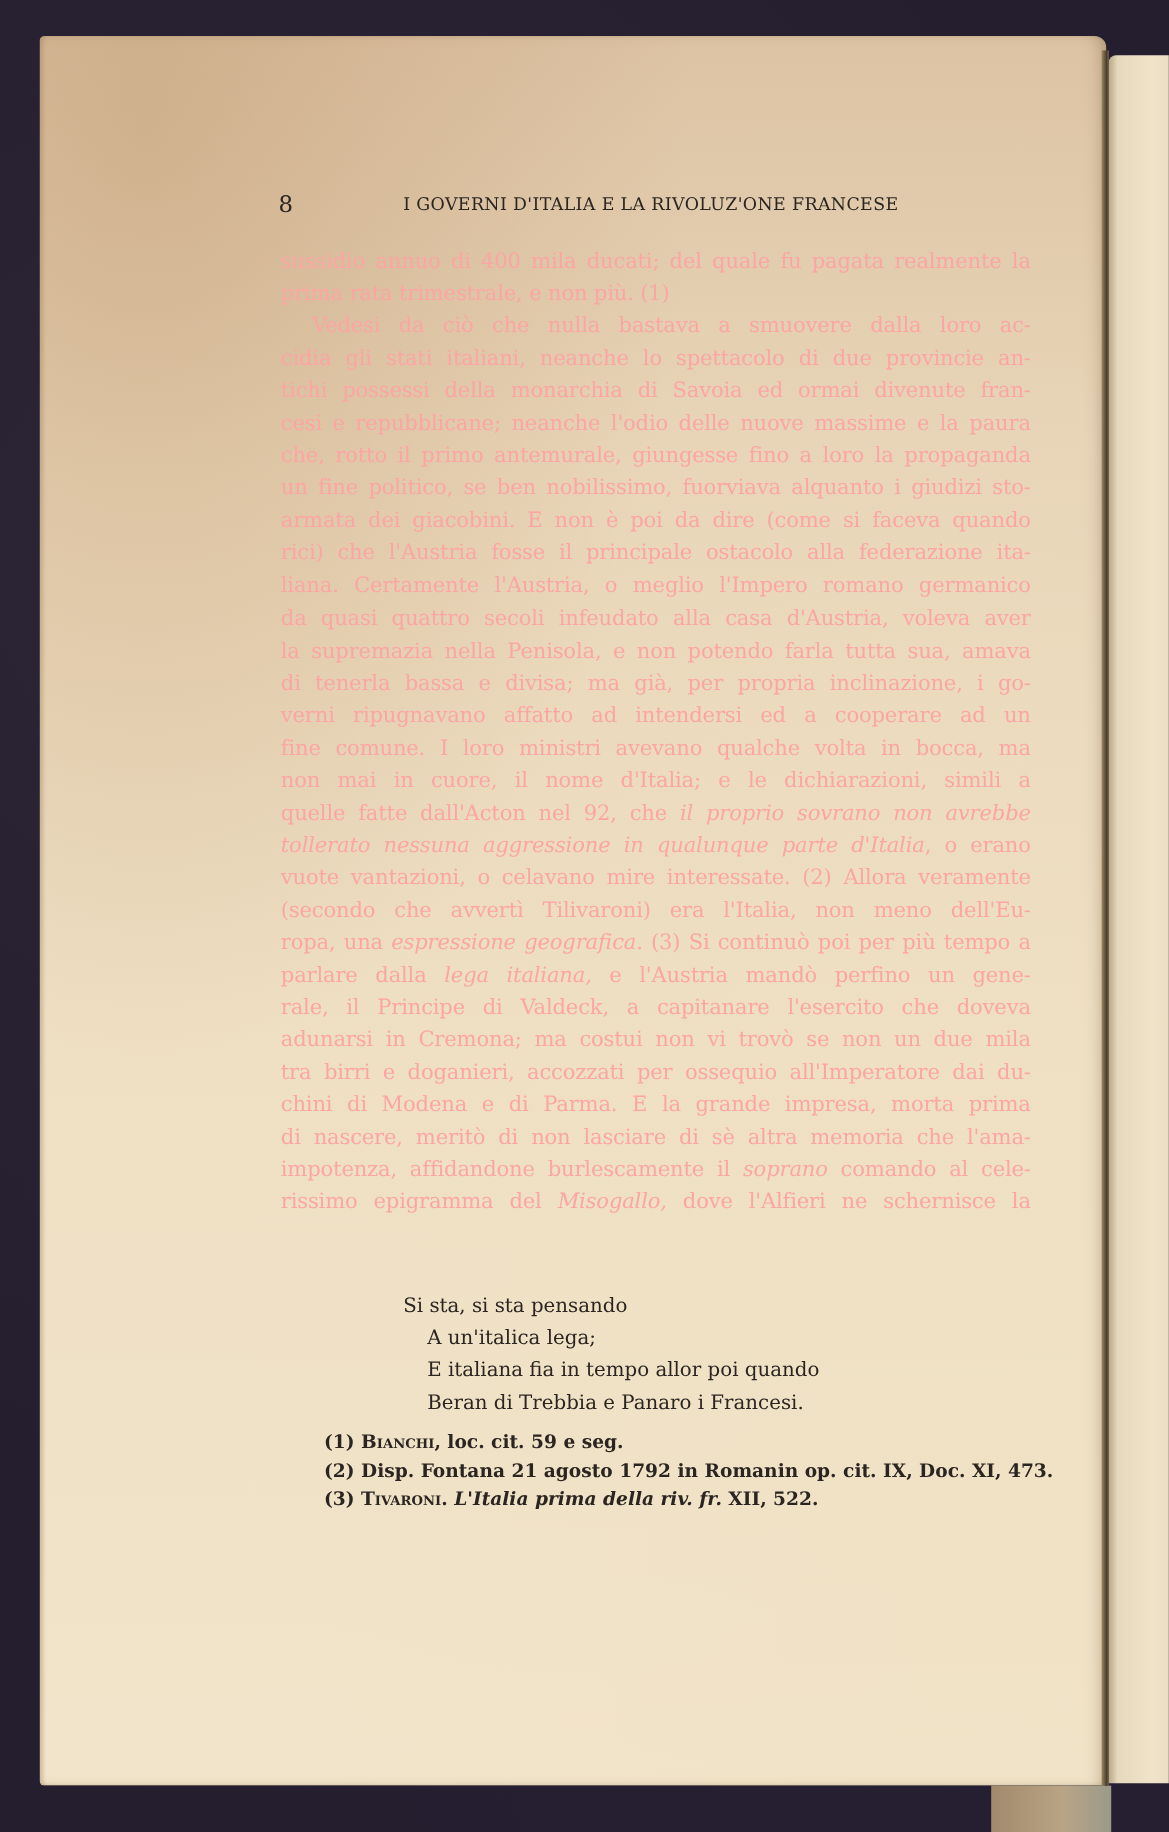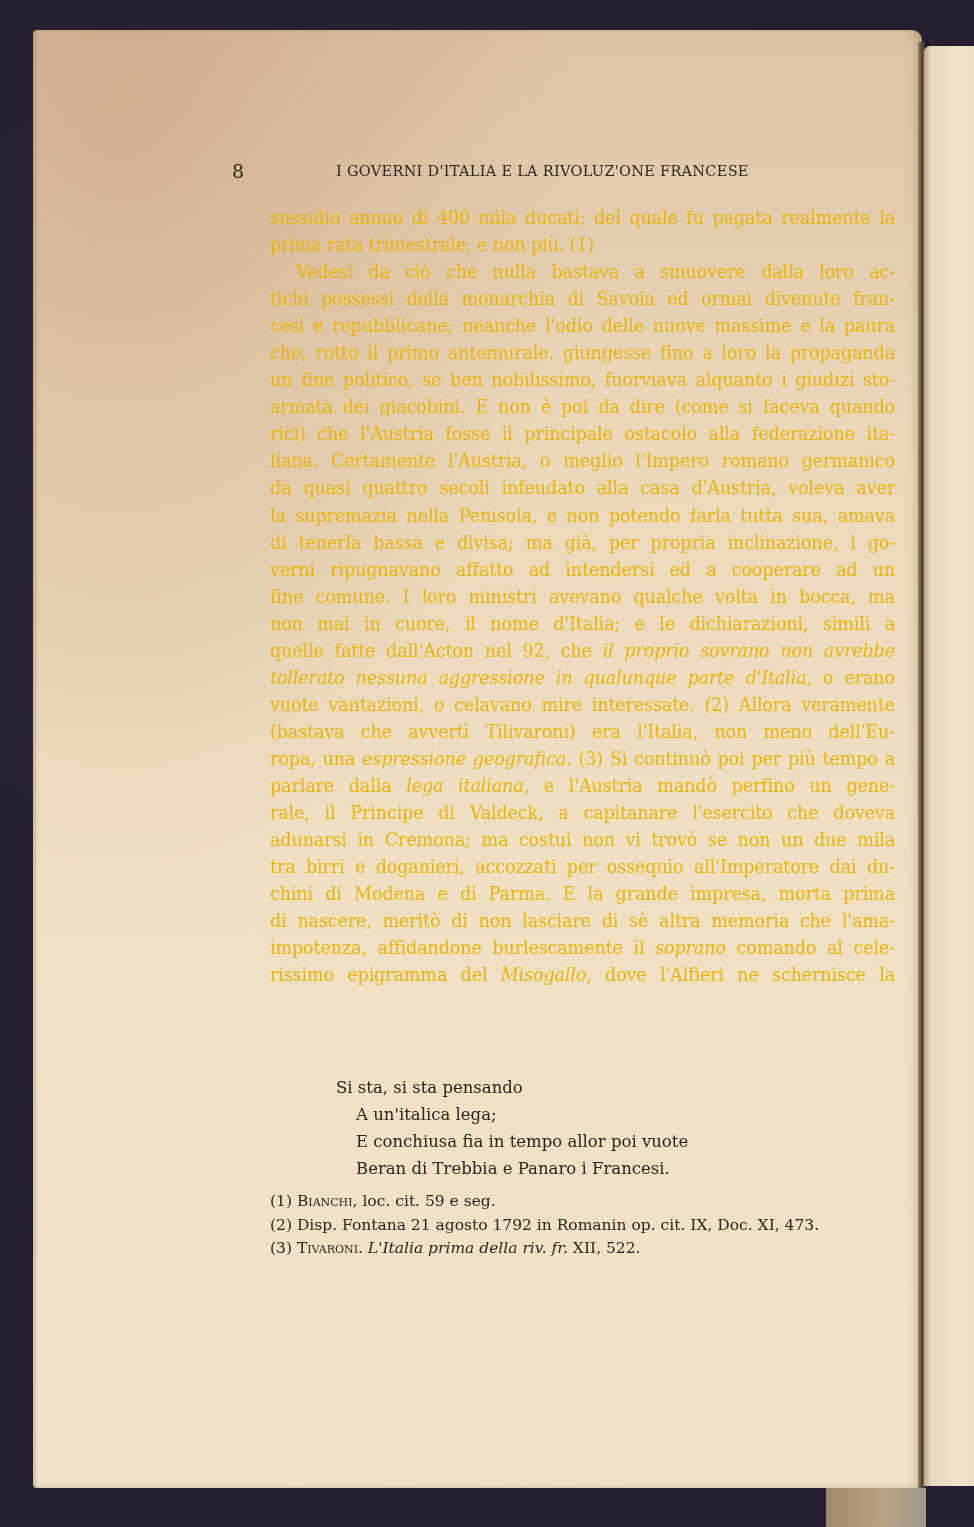--- a/index.html
+++ b/index.html
@@ -39,39 +39,38 @@
   }
   .running-head {
     position: absolute; left: 232px; top: 160px; width: 630px; height: 22px;
     font-size: 14.5px; letter-spacing: 0.3px; color: #2c2622;
   }
   .page-number { position: absolute; left: 0; top: 0; font-size: 19px; }
   .header-title { position: absolute; left: 104px; top: 3px; text-transform: uppercase; }
   .body {
     position: absolute; left: 234px; top: 205px; width: 625px;
     font-size: 17.6px; line-height: 27.05px; text-align: justify;
-    color: #eab308;
+    color: #fca5a5;
     letter-spacing: -0.15px;
-    margin-left: 36px;
   }
   .body .line { display: block; text-align: justify; text-align-last: justify; white-space: nowrap; }
   .body .line.last { text-align-last: left; }
   .indent { padding-left: 26px; }
   em { font-style: italic; }
   .verse {
     position: absolute; left: 336px; top: 1074px; width: 420px;
     font-size: 16.5px; line-height: 27px; color: #2b2521;
   }
   .verse .v { display: block; white-space: nowrap; }
   .verse .v.in { padding-left: 20px; }
   .footnotes {
     position: absolute; left: 270px; top: 1190px; width: 600px;
     font-size: 15.5px; line-height: 23.5px; color: #2b2521;
   }
-  .footnotes .fn { display: block; white-space: nowrap; }
+  .footnotes .fn { display: block; white-space: nowrap; font-weight: bold; }
   .sc { font-variant: small-caps; }
 </style>
 </head>
 <body>
 
 <div class="backdrop"></div>
 <div class="next-page"></div>
 <div class="scrap"></div>
 
 <div class="page"></div>
@@ -79,52 +78,53 @@
 
 <div class="running-head">
   <span class="page-number">8</span>
   <span class="header-title">I GOVERNI D'ITALIA E LA RIVOLUZ'ONE FRANCESE</span>
 </div>
 
 <div class="body" id="body-text">
     <span class="line"><span>sussidio annuo di 400 mila ducati; del quale fu pagata realmente la</span></span>
     <span class="line last"><span>prima rata trimestrale, e non più. (1)</span></span>
     <span class="line indent"><span>Vedesi da ciò che nulla bastava a smuovere dalla loro ac-</span></span>
+    <span class="line"><span>cidia gli stati italiani, neanche lo spettacolo di due provincie an-</span></span>
     <span class="line"><span>tichi possessi della monarchia di Savoia ed ormai divenute fran-</span></span>
     <span class="line"><span>cesi e repubblicane; neanche l'odio delle nuove massime e la paura</span></span>
     <span class="line"><span>che, rotto il primo antemurale, giungesse fino a loro la propaganda</span></span>
     <span class="line"><span>un fine politico, se ben nobilissimo, fuorviava alquanto i giudizi sto-</span></span>
     <span class="line"><span>armata dei giacobini. E non è poi da dire (come si faceva quando</span></span>
     <span class="line"><span>rici) che l'Austria fosse il principale ostacolo alla federazione ita-</span></span>
     <span class="line"><span>liana. Certamente l'Austria, o meglio l'Impero romano germanico</span></span>
     <span class="line"><span>da quasi quattro secoli infeudato alla casa d'Austria, voleva aver</span></span>
     <span class="line"><span>la supremazia nella Penisola, e non potendo farla tutta sua, amava</span></span>
     <span class="line"><span>di tenerla bassa e divisa; ma già, per propria inclinazione, i go-</span></span>
     <span class="line"><span>verni ripugnavano affatto ad intendersi ed a cooperare ad un</span></span>
     <span class="line"><span>fine comune. I loro ministri avevano qualche volta in bocca, ma</span></span>
     <span class="line"><span>non mai in cuore, il nome d'Italia; e le dichiarazioni, simili a</span></span>
     <span class="line"><span>quelle fatte dall'Acton nel 92, che </span><em>il proprio sovrano non avrebbe</em></span>
     <span class="line"><em>tollerato nessuna aggressione in qualunque parte d'Italia</em><span>, o erano</span></span>
     <span class="line"><span>vuote vantazioni, o celavano mire interessate. (2) Allora veramente</span></span>
-    <span class="line"><span>(bastava che avvertì Tilivaroni) era l'Italia, non meno dell'Eu-</span></span>
+    <span class="line"><span>(secondo che avvertì Tilivaroni) era l'Italia, non meno dell'Eu-</span></span>
     <span class="line"><span>ropa, una </span><em>espressione geografica.</em><span> (3) Si continuò poi per più tempo a</span></span>
     <span class="line"><span>parlare dalla </span><em>lega italiana,</em><span> e l'Austria mandò perfino un gene-</span></span>
     <span class="line"><span>rale, il Principe di Valdeck, a capitanare l'esercito che doveva</span></span>
     <span class="line"><span>adunarsi in Cremona; ma costui non vi trovò se non un due mila</span></span>
     <span class="line"><span>tra birri e doganieri, accozzati per ossequio all'Imperatore dai du-</span></span>
     <span class="line"><span>chini di Modena e di Parma. E la grande impresa, morta prima</span></span>
     <span class="line"><span>di nascere, meritò di non lasciare di sè altra memoria che l'ama-</span></span>
     <span class="line"><span>impotenza, affidandone burlescamente il </span><em>soprano</em><span> comando al cele-</span></span>
     <span class="line"><span>rissimo epigramma del </span><em>Misogallo,</em><span> dove l'Alfieri ne schernisce la</span></span>
   </div>
 
 <div class="verse" id="verse">
     <span class="v">Si sta, si sta pensando</span>
     <span class="v in">A un'italica lega;</span>
-    <span class="v in">E conchiusa fia in tempo allor poi vuote</span>
+    <span class="v in">E italiana fia in tempo allor poi quando</span>
     <span class="v in">Beran di Trebbia e Panaro i Francesi.</span>
   </div>
 
 <div class="footnotes" id="footnotes">
     <span class="fn"><span>(1) </span><span class="sc">Bianchi</span><span>, loc. cit. 59 e seg.</span></span>
     <span class="fn"><span>(2) Disp. Fontana 21 agosto 1792 in Romanin op. cit. IX, Doc. XI, 473.</span></span>
     <span class="fn"><span>(3) </span><span class="sc">Tivaroni</span><span>. </span><em>L'Italia prima della riv. fr.</em><span> XII, 522.</span></span>
   </div>
 
 </body></html>

